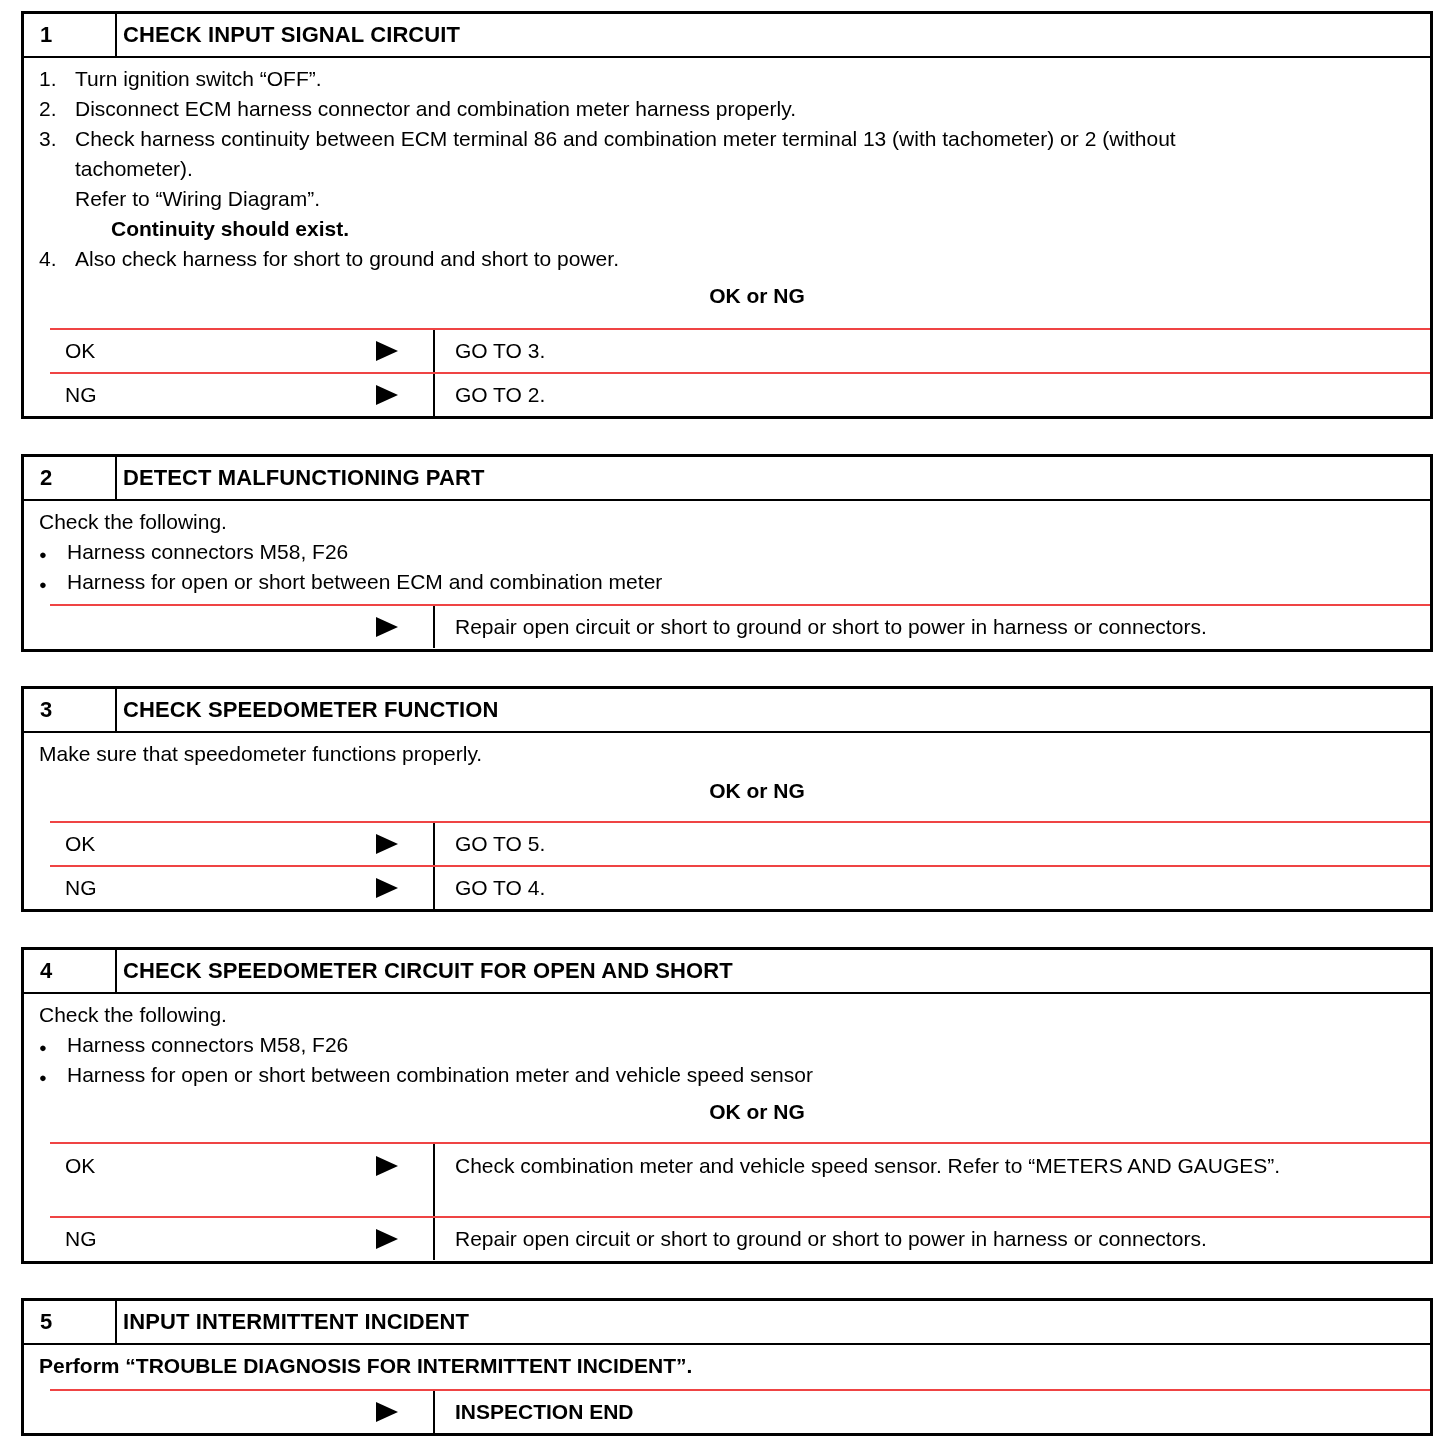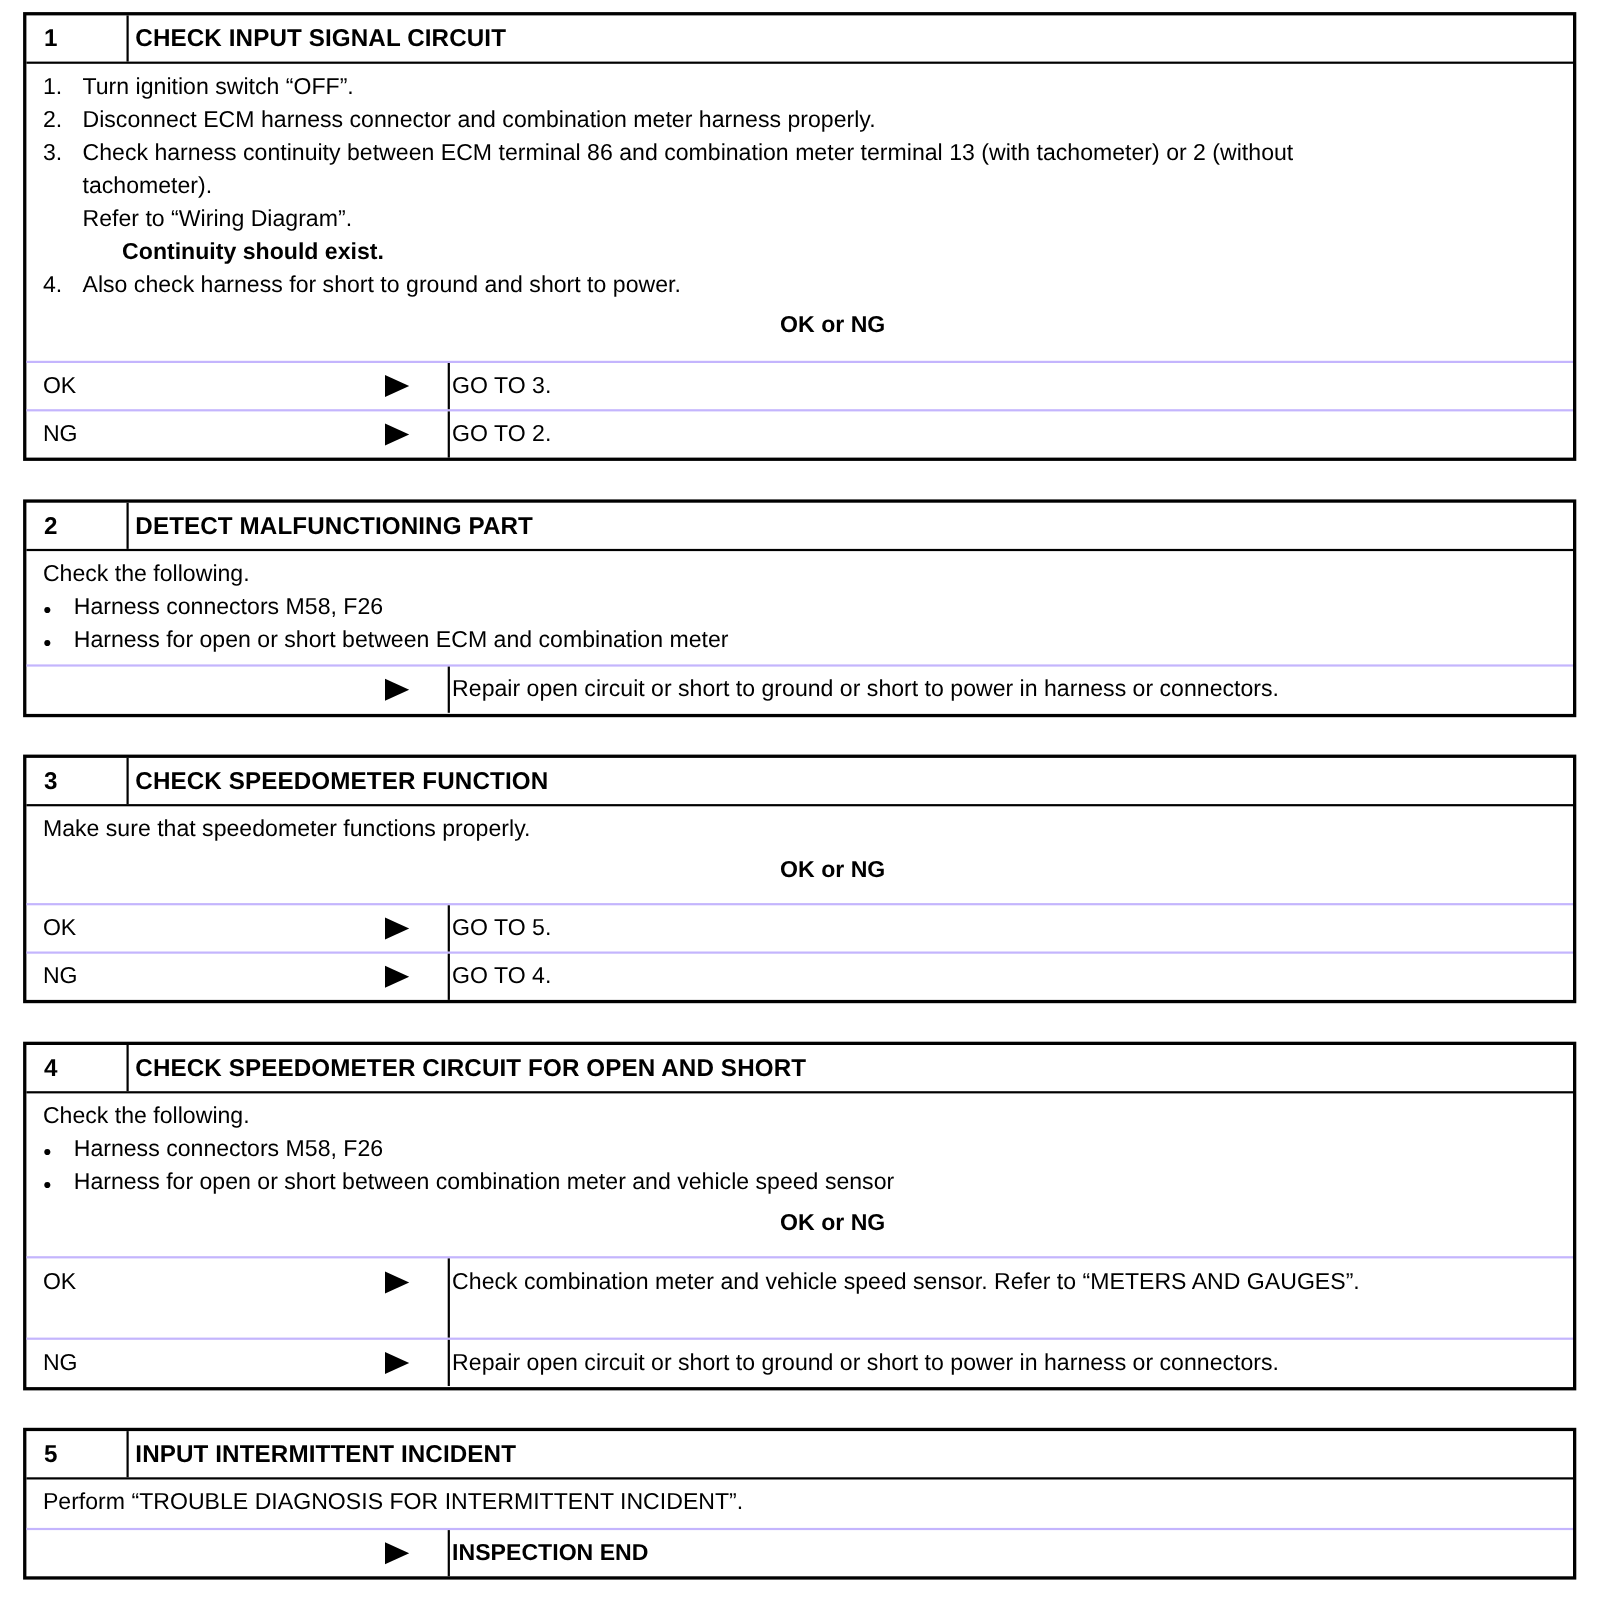--- a/index.html
+++ b/index.html
@@ -16,23 +16,23 @@
   .hdr .num { width: 93px; border-right: 2px solid #000; font-weight: bold; padding-left: 16px; display: flex; align-items: center; box-sizing: border-box; font-size: 22px; }
   .hdr .title { flex: 1; font-weight: bold; padding-left: 6px; display: flex; align-items: center; font-size: 22px; letter-spacing: 0.1px; }
   .body { padding: 6px 15px 0 15px; box-sizing: border-box; position: relative; }
   .line { height: 30px; line-height: 30px; white-space: nowrap; }
   .ind1 { padding-left: 36px; }
   .ind2 { padding-left: 72px; }
   .bold { font-weight: bold; }
   .okng { text-align: center; font-weight: bold; height: 44px; line-height: 44px; padding-left: 60px; }
   .num-list { display: inline-block; width: 36px; }
   .bullet { display: inline-block; width: 28px; }
-  .row { display: flex; border-top: 2px solid #c4b5fd; box-sizing: border-box; }
+  .row { display: flex; border-top: 2px solid #ef4444; box-sizing: border-box; margin-left: 26px; }
   .row .left { width: 385px; border-right: 2px solid #000; display: flex; align-items: center; justify-content: space-between; padding: 0 35px 0 15px; box-sizing: border-box; }
-  .row .right { flex: 1; padding-left: 2px; display: flex; align-items: center; }
+  .row .right { flex: 1; padding-left: 20px; display: flex; align-items: center; }
   .row.h44 { height: 44px; }
   .row.h74 { height: 74px; align-items: stretch; }
   .row.h74 .left, .row.h74 .right { align-items: flex-start; padding-top: 10px; }
   .arrow { width: 0; height: 0; border-top: 10px solid transparent; border-bottom: 10px solid transparent; border-left: 22px solid #000; }
   .bold-right { font-weight: bold; }
 </style>
 </head>
 <body>
 
 <div class="block" style="top:11px; height:408px;">
@@ -135,21 +135,21 @@
       </div>
     <div class="right">Repair open circuit or short to ground or short to power in harness or connectors.</div>
   </div>
 </div>
 
 <div class="block" style="top:1298px; height:138px;">
   <div class="hdr">
     <div class="num">5</div>
     <div class="title">INPUT INTERMITTENT INCIDENT</div>
   </div>
-  <div class="body" style="height:44px; padding-top:6px;">
+  <div class="body" style="height:44px; padding-top:6px;font-weight:bold;">
     <div class="line">Perform “TROUBLE DIAGNOSIS FOR INTERMITTENT INCIDENT”.</div>
   </div>
   <div class="row h44">
     <div class="left">
         <span></span>
         <span class="arrow"></span>
       </div>
     <div class="right bold-right">INSPECTION END</div>
   </div>
 </div>

